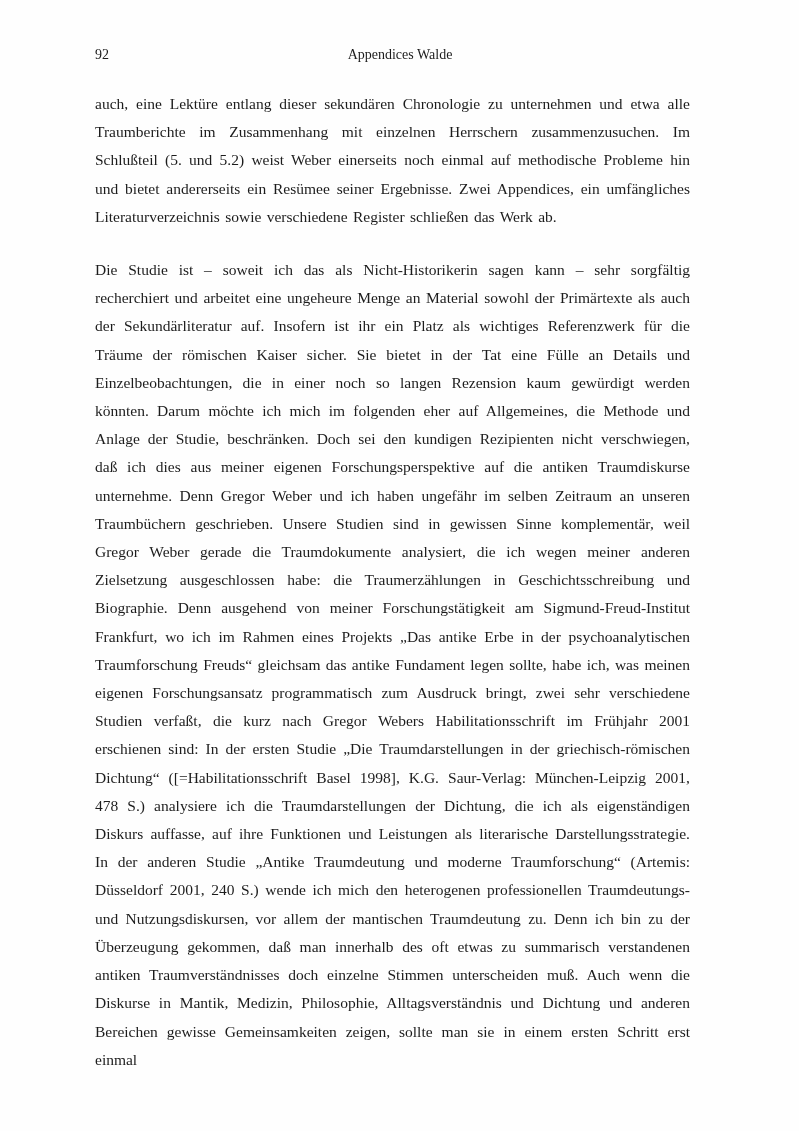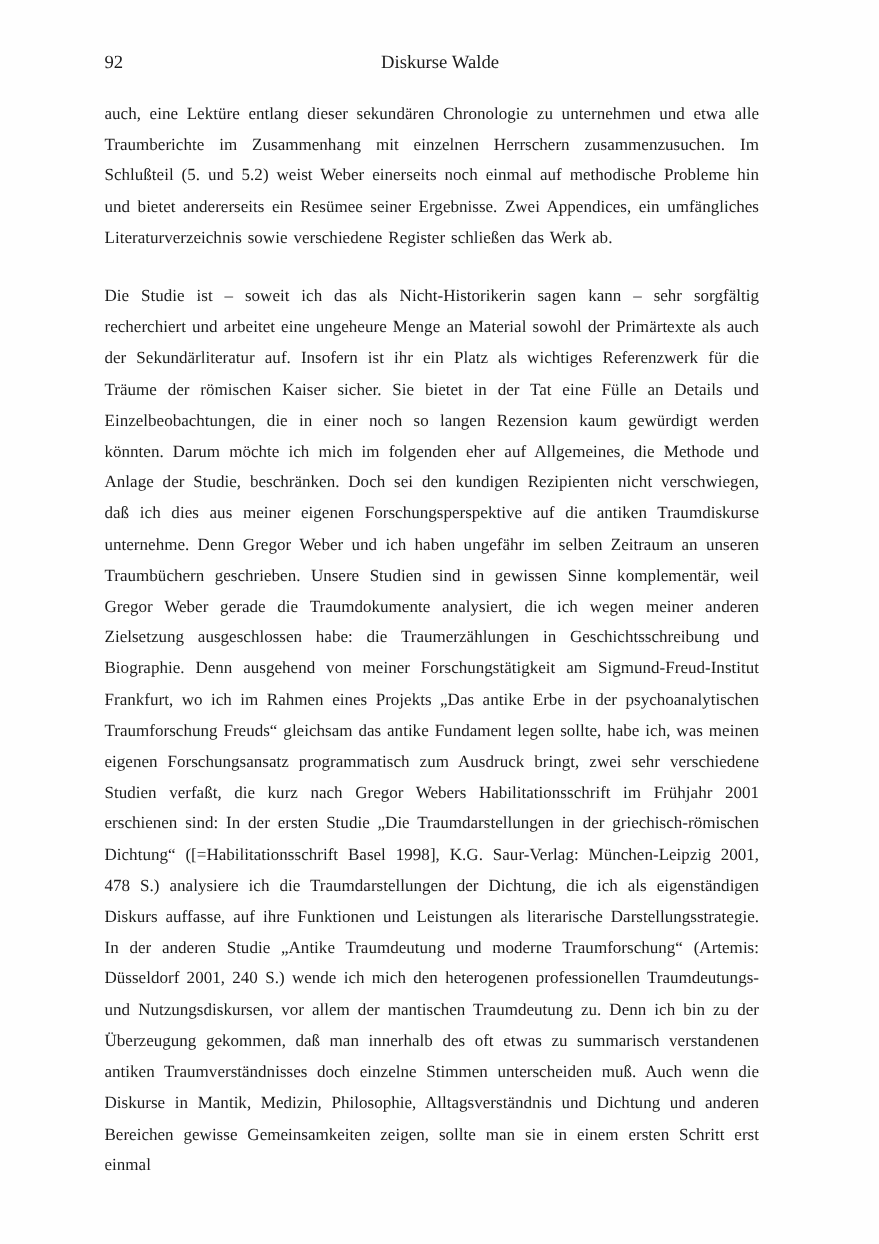--- a/index.html
+++ b/index.html
@@ -16,21 +16,21 @@
     color: #1c1c1c;
     overflow: hidden;
     margin: 0 auto;
   }
   .running-header {
     position: absolute;
     top: 47px;
     left: 95px;
     right: 94px;
     height: 20px;
-    font-size: 17px;
+    font-size: 14px;
   }
   .page-number {
     position: absolute;
     left: 0;
     top: 0;
   }
   .running-head {
     display: block;
     text-align: center;
   }
@@ -53,21 +53,21 @@
     margin-bottom: 0;
   }
 </style>
 </head>
 <body>
 
 <div class="page">
 
   <header class="running-header">
     <span class="page-number">92</span>
-    <span class="running-head">Diskurse Walde</span>
+    <span class="running-head">Appendices Walde</span>
   </header>
 
   <main class="content">
     <p>auch, eine Lektüre entlang dieser sekundären Chronologie zu unternehmen und etwa alle Traumberichte im Zusammenhang mit einzelnen Herrschern zusammenzusuchen. Im Schlußteil (5. und 5.2) weist Weber einerseits noch einmal auf methodische Probleme hin und bietet andererseits ein Resümee seiner Ergebnisse. Zwei Appendices, ein umfängliches Literaturverzeichnis sowie verschiedene Register schließen das Werk ab.</p>
     <p class="continues">Die Studie ist – soweit ich das als Nicht-Historikerin sagen kann – sehr sorgfältig recherchiert und arbeitet eine ungeheure Menge an Material sowohl der Primärtexte als auch der Sekundärliteratur auf. Insofern ist ihr ein Platz als wichtiges Referenzwerk für die Träume der römischen Kaiser sicher. Sie bietet in der Tat eine Fülle an Details und Einzelbeobachtungen, die in einer noch so langen Rezension kaum gewürdigt werden könnten. Darum möchte ich mich im folgenden eher auf Allgemeines, die Methode und Anlage der Studie, beschränken. Doch sei den kundigen Rezipienten nicht verschwiegen, daß ich dies aus meiner eigenen Forschungsperspektive auf die antiken Traumdiskurse unternehme. Denn Gregor Weber und ich haben ungefähr im selben Zeitraum an unseren Traumbüchern geschrieben. Unsere Studien sind in gewissen Sinne komplementär, weil Gregor Weber gerade die Traumdokumente analysiert, die ich wegen meiner anderen Zielsetzung ausgeschlossen habe: die Traumerzählungen in Geschichtsschreibung und Biographie. Denn ausgehend von meiner Forschungstätigkeit am Sigmund-Freud-Institut Frankfurt, wo ich im Rahmen eines Projekts „Das antike Erbe in der psychoanalytischen Traumforschung Freuds“ gleichsam das antike Fundament legen sollte, habe ich, was meinen eigenen Forschungsansatz programmatisch zum Ausdruck bringt, zwei sehr verschiedene Studien verfaßt, die kurz nach Gregor Webers Habilitationsschrift im Frühjahr 2001 erschienen sind: In der ersten Studie „Die Traumdarstellungen in der griechisch-römischen Dichtung“ ([=Habilitationsschrift Basel 1998], K.G. Saur-Verlag: München-Leipzig 2001, 478 S.) analysiere ich die Traumdarstellungen der Dichtung, die ich als eigenständigen Diskurs auffasse, auf ihre Funktionen und Leistungen als literarische Darstellungsstrategie. In der anderen Studie „Antike Traumdeutung und moderne Traumforschung“ (Artemis: Düsseldorf 2001, 240 S.) wende ich mich den heterogenen professionellen Traumdeutungs- und Nutzungsdiskursen, vor allem der mantischen Traumdeutung zu. Denn ich bin zu der Überzeugung gekommen, daß man innerhalb des oft etwas zu summarisch verstandenen antiken Traumverständnisses doch einzelne Stimmen unterscheiden muß. Auch wenn die Diskurse in Mantik, Medizin, Philosophie, Alltagsverständnis und Dichtung und anderen Bereichen gewisse Gemeinsamkeiten zeigen, sollte man sie in einem ersten Schritt erst einmal</p>
   </main>
 
 </div>
 
 </body></html>

